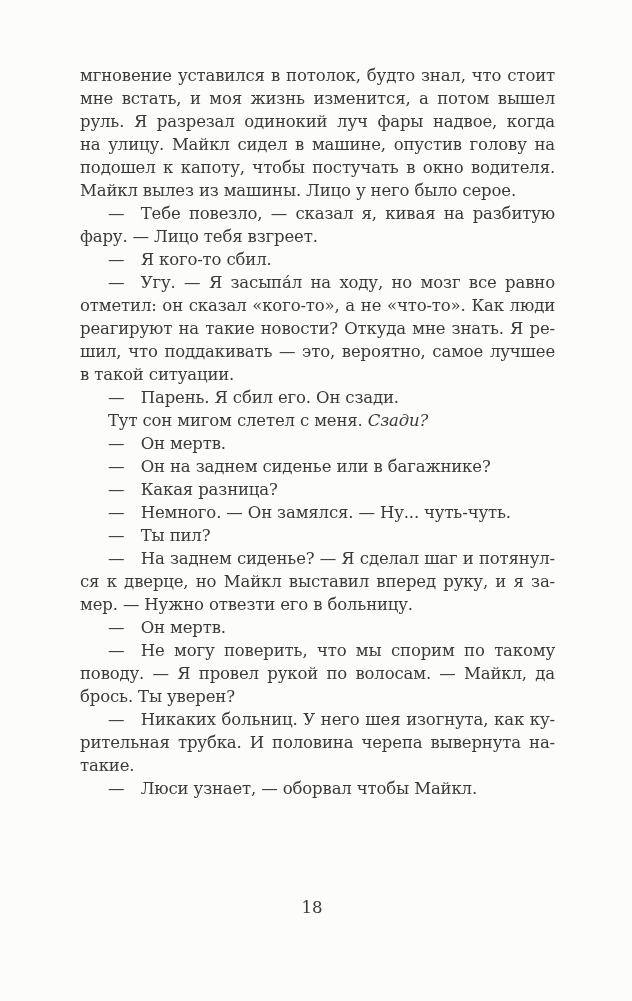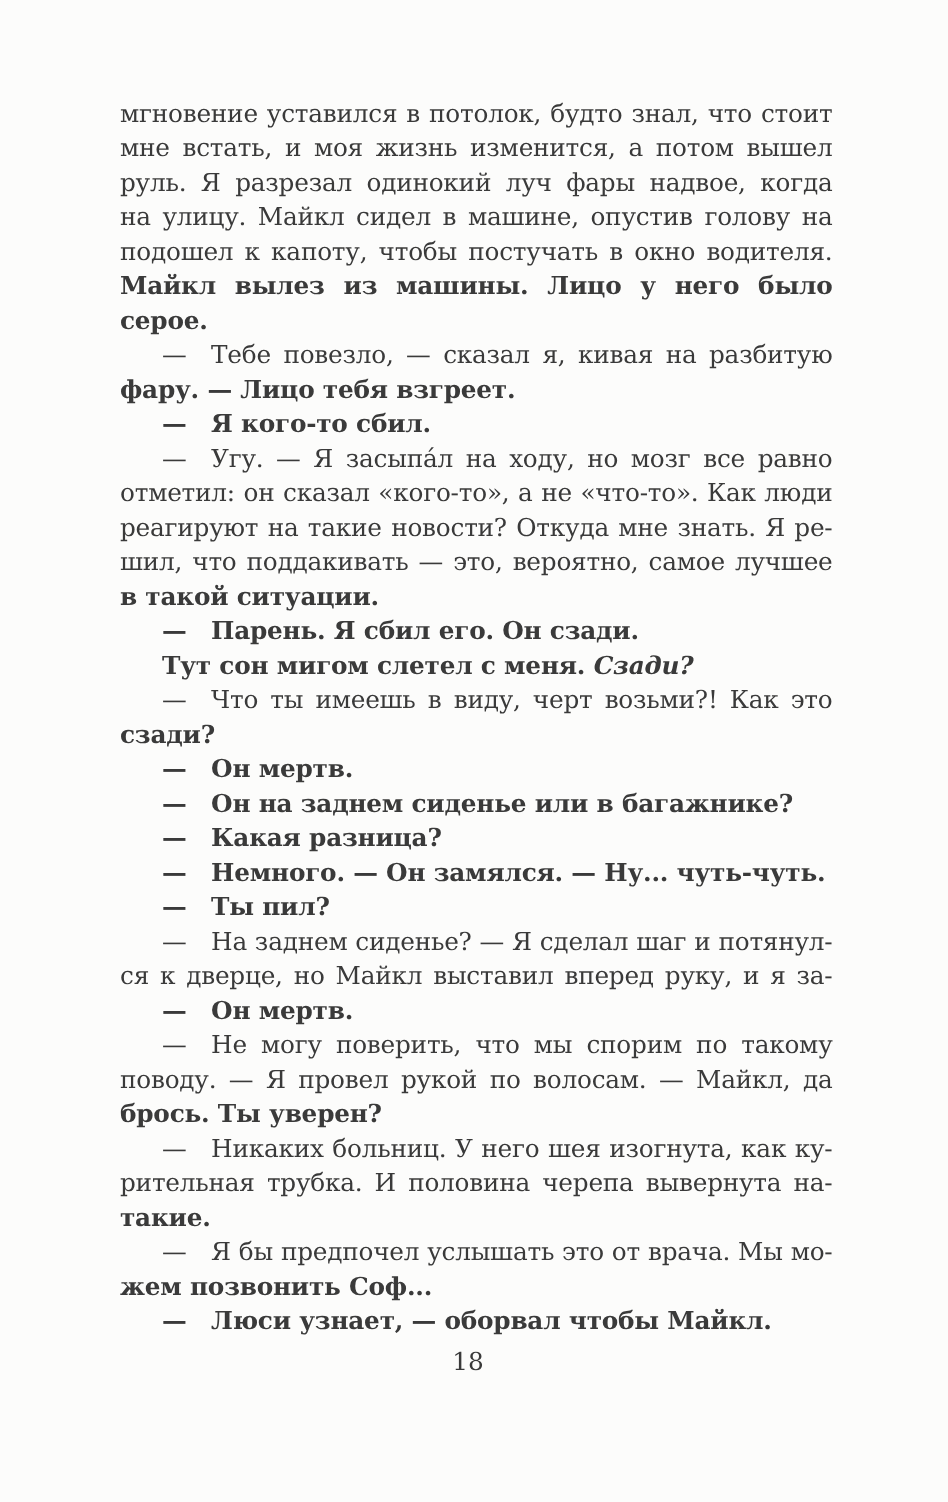--- a/index.html
+++ b/index.html
@@ -33,21 +33,20 @@
     margin: 0;
     padding: 0;
   }
   .line {
     text-align: justify;
     text-align-last: justify;
     -moz-text-align-last: justify;
   }
   .line.last {
     text-align-last: left;
-    font-weight: bold;
     -moz-text-align-last: left;
   }
   .line.indent {
     padding-left: 28px;
   }
   .italic {
     font-style: italic;
   }
   .footer {
     position: absolute;
@@ -87,57 +86,50 @@
         <div class="line"><span>шил, что поддакивать — это, вероятно, самое лучшее</span></div>
         <div class="line last"><span>в такой ситуации.</span></div>
       </div>
       <div class="para">
         <div class="line indent last"><span>— Парень. Я сбил его. Он сзади.</span></div>
       </div>
       <div class="para">
         <div class="line indent last"><span>Тут сон мигом слетел с меня. </span><span class="italic">Сзади?</span></div>
       </div>
       <div class="para">
-        <div class="line indent"><span>— Что ты имеешь в виду, черт возьми?! Как это</span></div>
-        <div class="line last"><span>сзади?</span></div>
-      </div>
-      <div class="para">
         <div class="line indent last"><span>— Он мертв.</span></div>
       </div>
       <div class="para">
         <div class="line indent last"><span>— Он на заднем сиденье или в багажнике?</span></div>
       </div>
       <div class="para">
         <div class="line indent last"><span>— Какая разница?</span></div>
       </div>
       <div class="para">
         <div class="line indent last"><span>— Немного. — Он замялся. — Ну... чуть-чуть.</span></div>
       </div>
       <div class="para">
         <div class="line indent last"><span>— Ты пил?</span></div>
       </div>
       <div class="para">
         <div class="line indent"><span>— На заднем сиденье? — Я сделал шаг и потянул-</span></div>
         <div class="line"><span>ся к дверце, но Майкл выставил вперед руку, и я за-</span></div>
+        <div class="line last"><span>мер. — Нужно отвезти его в больницу.</span></div>
       </div>
       <div class="para">
         <div class="line indent last"><span>— Он мертв.</span></div>
       </div>
       <div class="para">
         <div class="line indent"><span>— Не могу поверить, что мы спорим по такому</span></div>
         <div class="line"><span>поводу. — Я провел рукой по волосам. — Майкл, да</span></div>
         <div class="line last"><span>брось. Ты уверен?</span></div>
       </div>
       <div class="para">
         <div class="line indent"><span>— Никаких больниц. У него шея изогнута, как ку-</span></div>
         <div class="line"><span>рительная трубка. И половина черепа вывернута на-</span></div>
         <div class="line last"><span>такие.</span></div>
       </div>
       <div class="para">
-        <div class="line indent"><span>— Я бы предпочел услышать это от врача. Мы мо-</span></div>
-        <div class="line last"><span>жем позвонить Соф...</span></div>
-      </div>
-      <div class="para">
         <div class="line indent last"><span>— Люси узнает, — оборвал чтобы Майкл.</span></div>
       </div>
     </div>
   <div class="footer">18</div>
 </div>
 
 </body></html>

